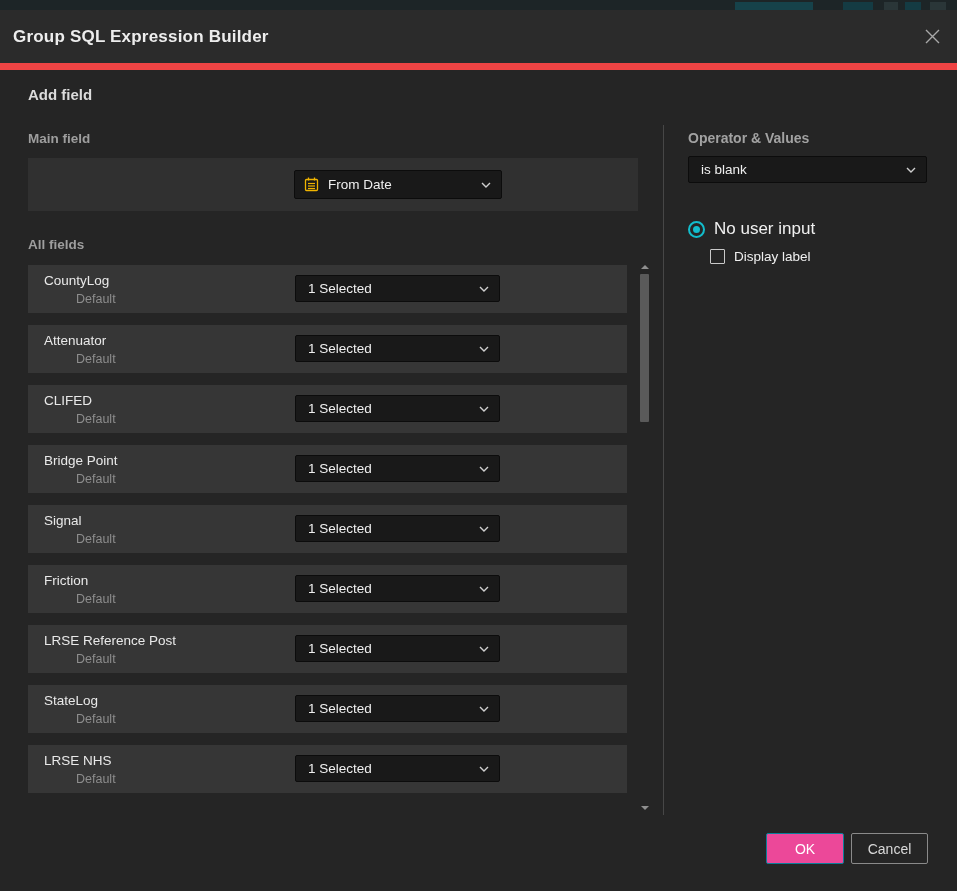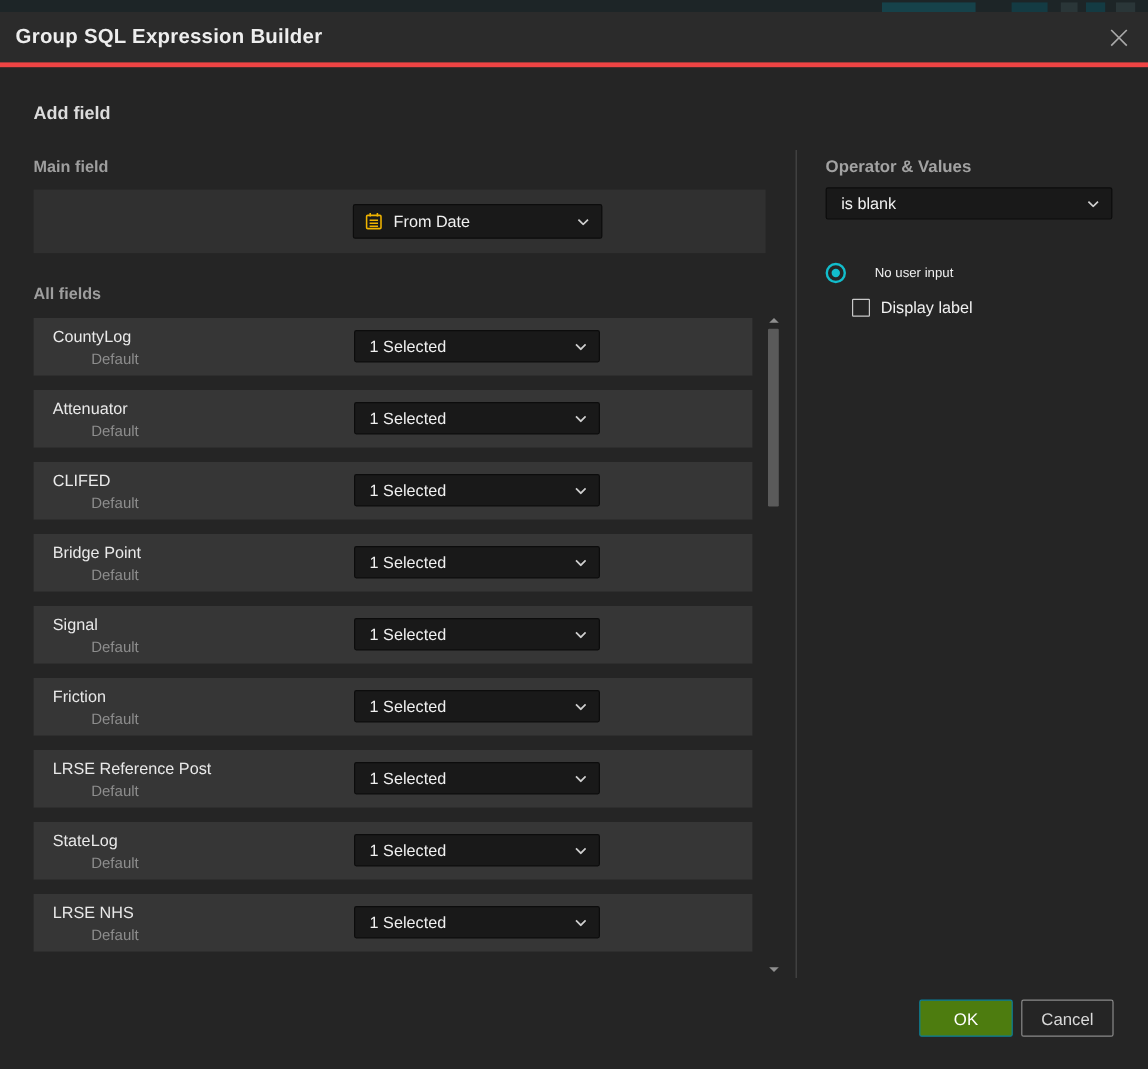--- a/index.html
+++ b/index.html
@@ -17,23 +17,23 @@
     background: #1d2527; overflow: hidden;
   }
   .bg-frag { position: absolute; top: 2px; height: 8px; }
 
   .dialog {
     position: absolute; top: 10px; left: 0; width: 957px; height: 881px;
     background: #252525;
   }
 
   .dialog-header {
-    position: absolute; top: 0; left: 0; width: 100%; height: 46px;
+    position: absolute; top: 0; left: 0; width: 100%; height: 60px;
     background: #2b2b2b;
-    border-bottom: 4px solid #ef4444;
+    border-bottom: 7px solid #ef4444;
     display: flex; align-items: center;
   }
   .dialog-title {
     margin-left: 13px; font-size: 17px; font-weight: 600; color: #ededed;
     letter-spacing: .2px;
   }
   .close-btn {
     position: absolute; right: 14px; top: 50%; transform: translateY(-50%);
     width: 22px; height: 22px; display: flex; align-items: center; justify-content: center;
     cursor: pointer;
@@ -95,36 +95,36 @@
   
   .op-heading { left: 688px; top: 120px; font-size: 14px; color: #a2a2a2; }
   .dd-operator { position: absolute; left: 688px; top: 146px; width: 239px; height: 27px; padding: 0 10px 0 12px; }
 
   .radio-row { position: absolute; left: 688px; top: 209px; display: flex; align-items: center; cursor: pointer; }
   .radio-outer {
     width: 17px; height: 17px; border-radius: 50%; border: 2px solid #12bdcc;
     background: #252525; display: flex; align-items: center; justify-content: center;
   }
   .radio-dot { width: 7px; height: 7px; border-radius: 50%; background: #12bdcc; }
-  .radio-label { margin-left: 24px; font-size: 11px; color: #f0f0f0; }
+  .radio-label { margin-left: 9px; font-size: 17px; color: #f0f0f0; }
 
   .checkbox-row { position: absolute; left: 710px; top: 239px; display: flex; align-items: flex-end; cursor: pointer; }
   .checkbox-box {
     width: 15px; height: 15px; border: 1px solid #c9c9c9; border-radius: 1px;
     background: transparent;
   }
   .checkbox-label { margin-left: 9px; font-size: 13.5px; color: #f0f0f0; }
 
   
   .btn {
     position: absolute; top: 823px; height: 31px; border-radius: 2px;
     font-family: "Liberation Sans", sans-serif; font-size: 14px;
     display: flex; align-items: center; justify-content: center; cursor: pointer;
   }
-  .btn-ok { left: 766px; width: 78px; background: #4d7c0f; color: #ffffff; border: 1px solid #0a7f9a; }
+  .btn-ok { left: 766px; width: 78px; background: #ec4899; color: #ffffff; border: 1px solid #0a7f9a; }
   .btn-cancel { left: 851px; width: 77px; background: transparent; color: #d9d9d9; border: 1px solid #8a8a8a; }
 </style>
 </head>
 <body>
 
 <div class="bg-strip">
   <div class="bg-frag" style="left:735px;width:78px;background:#16424a;"></div>
   <div class="bg-frag" style="left:843px;width:30px;background:#143b43;"></div>
   <div class="bg-frag" style="left:884px;width:14px;background:#2a3638;"></div>
   <div class="bg-frag" style="left:905px;width:16px;background:#143b43;"></div>

